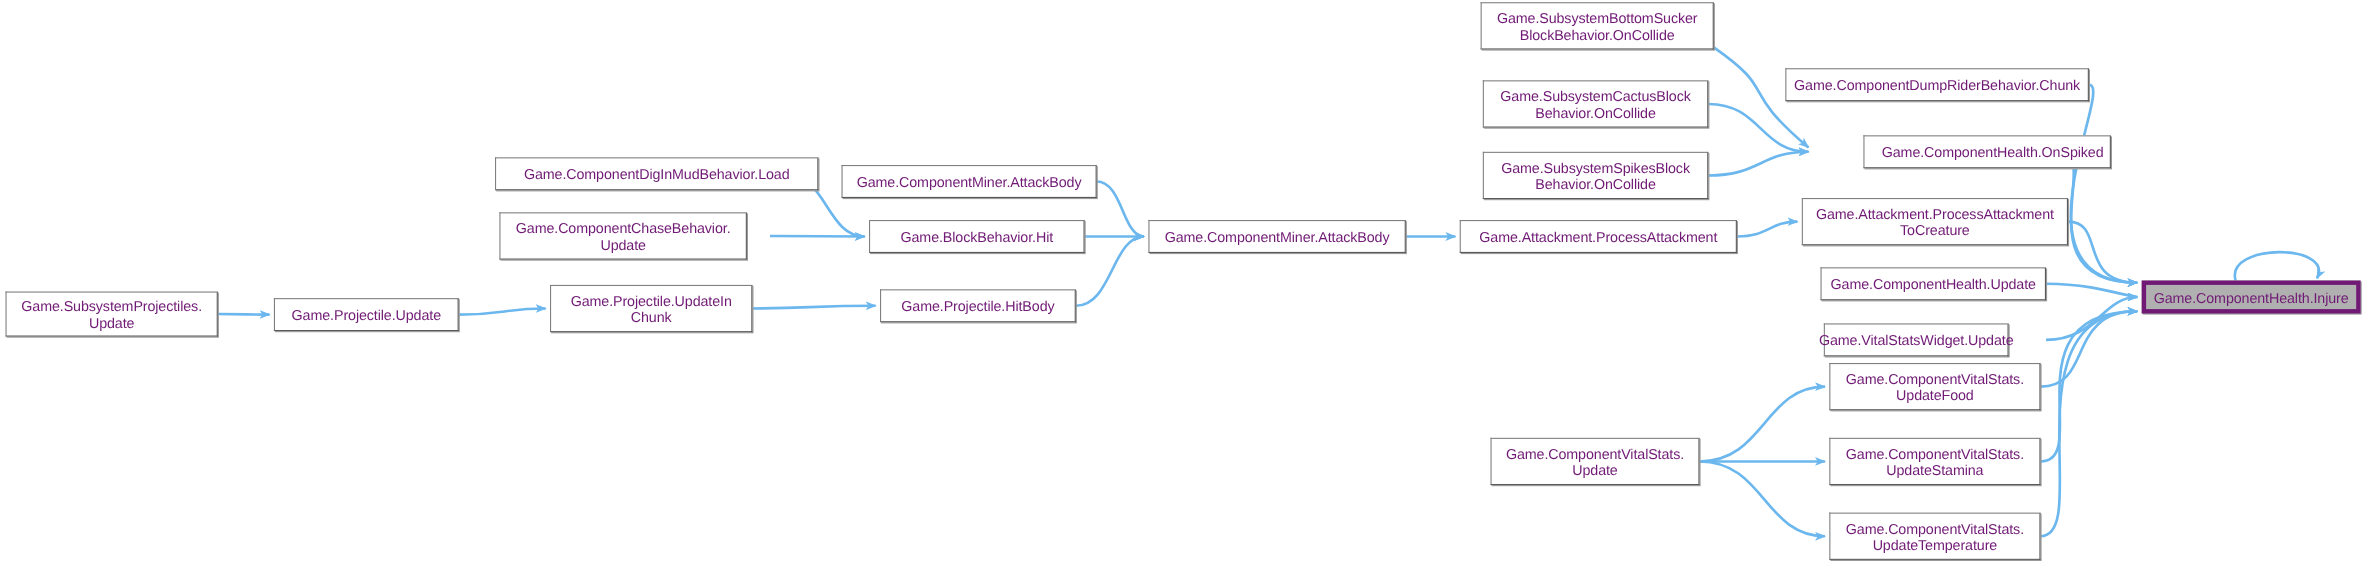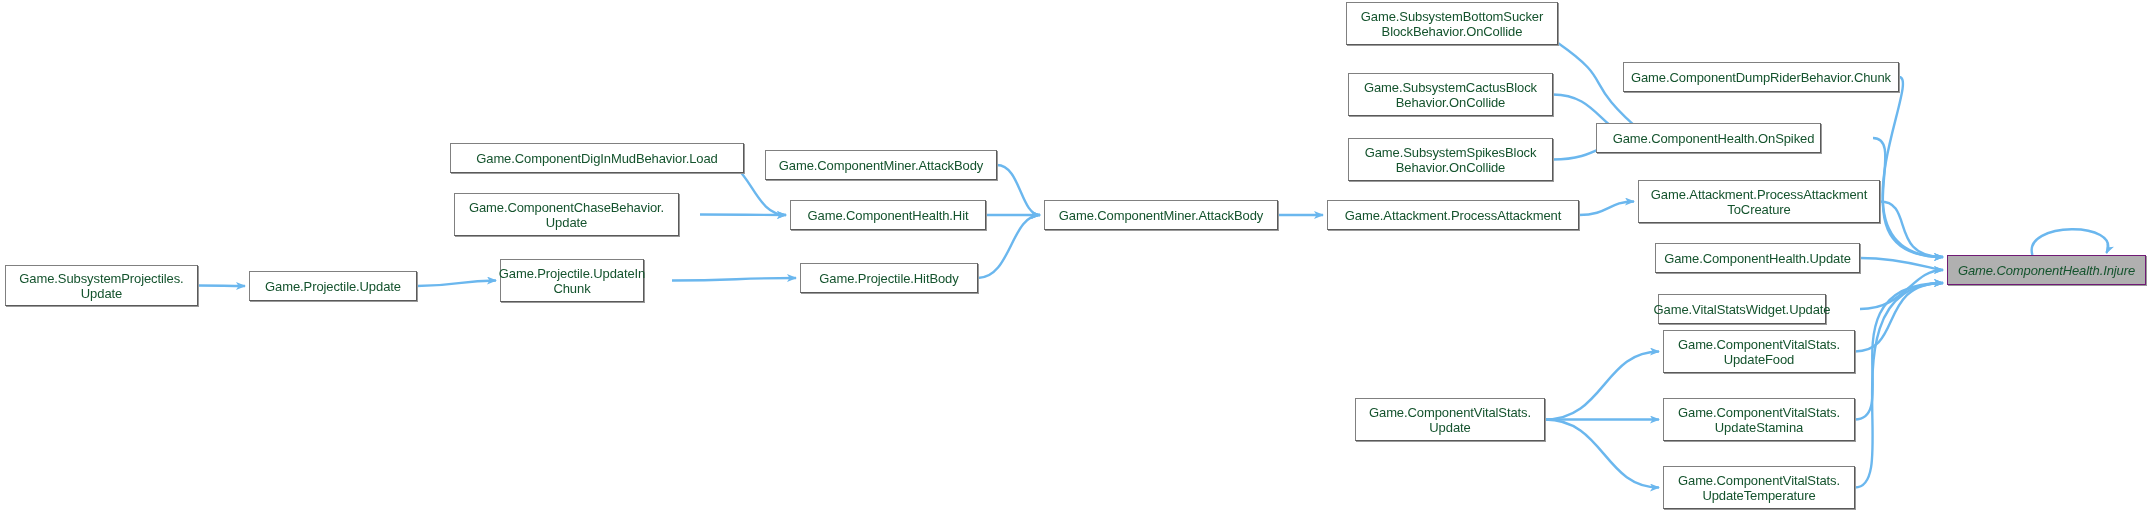--- a/index.html
+++ b/index.html
@@ -21,32 +21,31 @@
     box-sizing:border-box;
     background:#ffffff;
     border:1px solid #808080;
     border-right-color:#5a5a5a;
     border-bottom-color:#5a5a5a;
     box-shadow:1px 1px 0 0 #9a9a9a;
     display:flex;
     align-items:center;
     justify-content:center;
     text-align:center;
-    color:#14532d;
+    color:#701a75;
     font-size:13px;
     line-height:15px;
     letter-spacing:-0.1px;
     padding:0 3px;
     white-space:pre-line;
     z-index:2;
   }
   .node.highlight{
     background:#b0b0b0;
-    border:1px solid #701a75;
-    font-style:italic;
+    border:4px solid #701a75;
   }
 </style>
 </head>
 <body>
 
 <div id="canvas">
   <svg id="edges" viewBox="0 0 2151 513">
     <defs>
       <marker id="arrow" markerWidth="10" markerHeight="8" refX="9" refY="4" orient="auto" markerUnits="userSpaceOnUse">
         <path d="M0,0 L10,4 L0,8 L2.5,4 Z" fill="#6bb7ee"></path>
@@ -77,38 +76,38 @@
         <path d="M1545,419.5 C1604,419.5 1604,351.5 1659,351.5" fill="none" stroke="#6bb7ee" stroke-width="2.4" marker-end="url(#arrow)"></path>
         <path d="M1545,419.5 C1604,419.5 1604,419.5 1659,419.5" fill="none" stroke="#6bb7ee" stroke-width="2.4" marker-end="url(#arrow)"></path>
         <path d="M1545,419.5 C1604,419.5 1604,487.5 1659,487.5" fill="none" stroke="#6bb7ee" stroke-width="2.4" marker-end="url(#arrow)"></path>
         <path d="M2032.38,255 C2022.38,221 2122.38,221 2106.38,253" fill="none" stroke="#6bb7ee" stroke-width="2.4" marker-end="url(#arrow)"></path>
       </g>
   </svg>
   <div id="node-layer">
       <div class="node" style="left: 5px; top: 265px; width: 193px; height: 41px;">Game.SubsystemProjectiles.
 Update</div>
       <div class="node" style="left: 249px; top: 271px; width: 168px; height: 30px;">Game.Projectile.Update</div>
-      <div class="node" style="left: 500px; top: 259px; width: 144px; height: 43px;">Game.Projectile.UpdateIn
+      <div class="node" style="left: 500px; top: 259px; width: 184px; height: 43px;">Game.Projectile.UpdateIn
 Chunk</div>
       <div class="node" style="left: 800px; top: 263px; width: 178px; height: 30px;">Game.Projectile.HitBody</div>
       <div class="node" style="left: 450px; top: 143px; width: 294px; height: 30px;">Game.ComponentDigInMudBehavior.Load</div>
       <div class="node" style="left: 454px; top: 193px; width: 225px; height: 43px;">Game.ComponentChaseBehavior.
 Update</div>
-      <div class="node" style="left: 790px; top: 200px; width: 196px; height: 30px;">Game.ComponentHealth.Hit</div>
+      <div class="node" style="left: 790px; top: 200px; width: 196px; height: 30px;">Game.BlockBehavior.Hit</div>
       <div class="node" style="left: 765px; top: 150px; width: 232px; height: 30px;">Game.ComponentMiner.AttackBody</div>
       <div class="node" style="left: 1044px; top: 200px; width: 234px; height: 30px;">Game.ComponentMiner.AttackBody</div>
       <div class="node" style="left: 1327px; top: 200px; width: 252px; height: 30px;">Game.Attackment.ProcessAttackment</div>
       <div class="node" style="left: 1346px; top: 2px; width: 212px; height: 43px;">Game.SubsystemBottomSucker
 BlockBehavior.OnCollide</div>
       <div class="node" style="left: 1348px; top: 73px; width: 205px; height: 43px;">Game.SubsystemCactusBlock
 Behavior.OnCollide</div>
       <div class="node" style="left: 1348px; top: 138px; width: 205px; height: 43px;">Game.SubsystemSpikesBlock
 Behavior.OnCollide</div>
       <div class="node" style="left: 1623px; top: 62px; width: 276px; height: 30px;">Game.ComponentDumpRiderBehavior.Chunk</div>
-      <div class="node" style="left: 1596px; top: 123px; width: 225px; height: 30px; padding-left: 13px;">Game.ComponentHealth.OnSpiked</div>
+      <div class="node" style="left: 1694px; top: 123px; width: 225px; height: 30px; padding-left: 13px;">Game.ComponentHealth.OnSpiked</div>
       <div class="node" style="left: 1638px; top: 180px; width: 242px; height: 43px;">Game.Attackment.ProcessAttackment
 ToCreature</div>
       <div class="node" style="left: 1655px; top: 243px; width: 205px; height: 30px;">Game.ComponentHealth.Update</div>
       <div class="node" style="left: 1658px; top: 294px; width: 168px; height: 30px;">Game.VitalStatsWidget.Update</div>
       <div class="node" style="left: 1663px; top: 330px; width: 192px; height: 43px;">Game.ComponentVitalStats.
 UpdateFood</div>
       <div class="node" style="left: 1663px; top: 398px; width: 192px; height: 43px;">Game.ComponentVitalStats.
 UpdateStamina</div>
       <div class="node" style="left: 1663px; top: 466px; width: 192px; height: 43px;">Game.ComponentVitalStats.
 UpdateTemperature</div>

